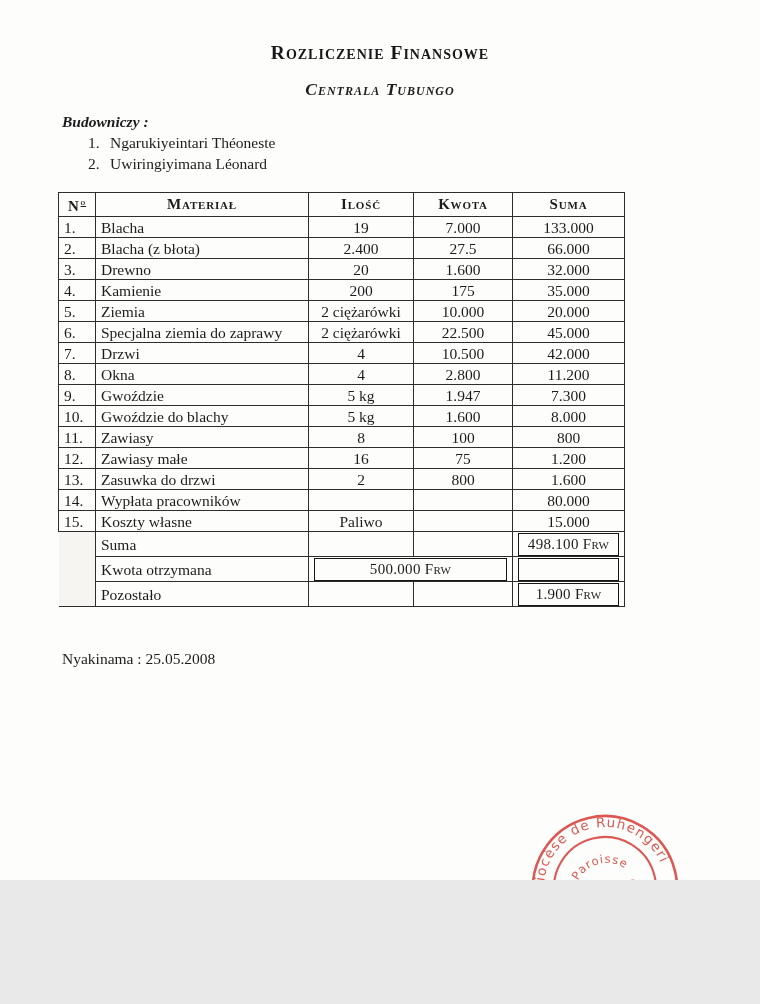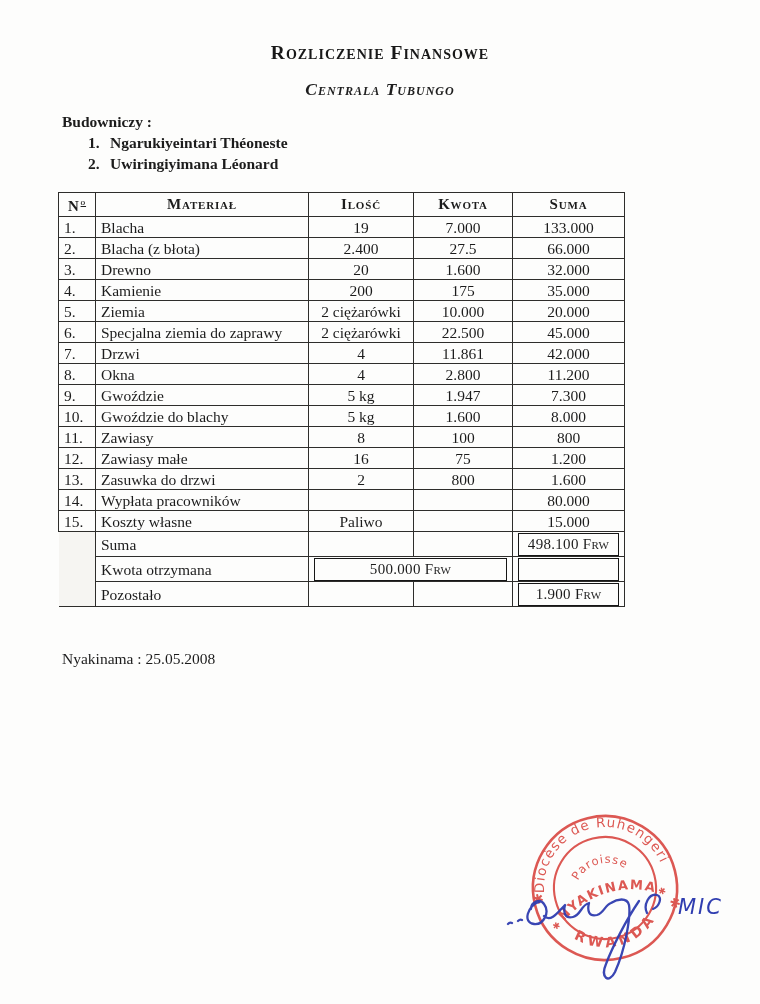--- a/index.html
+++ b/index.html
@@ -1,35 +1,35 @@
 <!DOCTYPE html>
 <html><head>
 <meta charset="utf-8">
 <style>
   html,body { margin:0; padding:0; }
   body { width:760px; height:1004px; background:#e9e9e9; }
   .page {
-    position:relative; width:760px; height:1004px; background:#fdfdfc;
+    position:relative; width:760px; height:880px; background:#fdfdfc;
     font-family:"Liberation Serif","DejaVu Serif",serif; color:#1c1c1c;
     overflow:hidden;
   }
   
   .titles { text-align:center; padding-top:42px; }
   .doc-title {
     font-variant:small-caps; font-weight:bold; font-size:19.5px;
     letter-spacing:1px; color:#181818;
   }
   .doc-subtitle {
     font-variant:small-caps; font-weight:bold; font-style:italic;
     font-size:17.5px; letter-spacing:1px; margin-top:15px; color:#1d1d1d;
   }
   
   .builders { position:absolute; left:62px; top:113px; font-size:15.5px; }
-  .builders-label { font-weight:bold; }
-  .builder-row { margin:3px 16px 0 26px;font-weight:bold; }
+  .builders-label { font-weight:bold;font-style:italic; }
+  .builder-row { margin:3px 16px 0 26px; }
   .builder-num { display:inline-block; width:22px; }
   
   .table-wrap { position:absolute; left:58px; top:192px; }
   table.fin { border-collapse:collapse; table-layout:fixed; width:566px;padding-left:9px; }
   table.fin td, table.fin th {
     border:1.5px solid #2e2d2b; font-size:15.5px; padding:0 5px;
     height:20px; line-height:19px; overflow:hidden; white-space:nowrap;
     font-weight:normal; vertical-align:middle;
   }
   table.fin th {
@@ -140,21 +140,21 @@
         <td class="c-no">6.</td>
         <td class="c-mat">Specjalna ziemia do zaprawy</td>
         <td class="c-mid">2 ciężarówki</td>
         <td class="c-mid">22.500</td>
         <td class="c-sum">45.000</td>
       </tr>
       <tr>
         <td class="c-no">7.</td>
         <td class="c-mat">Drzwi</td>
         <td class="c-mid">4</td>
-        <td class="c-mid">11.861</td>
+        <td class="c-mid">10.500</td>
         <td class="c-sum">42.000</td>
       </tr>
       <tr>
         <td class="c-no">8.</td>
         <td class="c-mat">Okna</td>
         <td class="c-mid">4</td>
         <td class="c-mid">2.800</td>
         <td class="c-sum">11.200</td>
       </tr>
       <tr>

